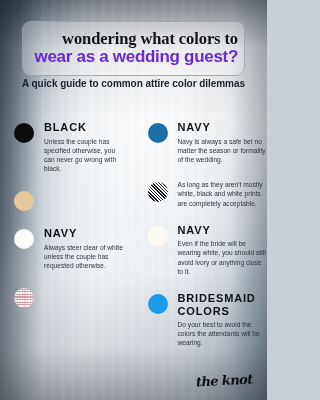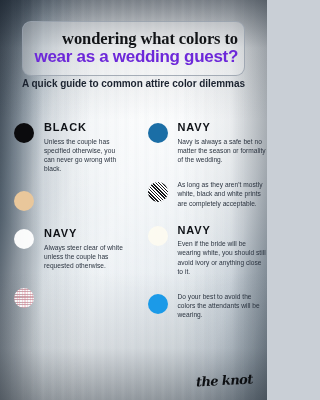--- a/index.html
+++ b/index.html
@@ -286,20 +286,21 @@
           <p class="entry-title">NAVY</p>
           <p class="entry-body">Even if the bride will be wearing white, you should still avoid ivory or anything close to it.</p>
         </div>
       </div>
 
       <div class="entry">
         <div class="swatch-wrap">
           <span class="swatch sw-bmaid"></span>
         </div>
         <div class="entry-text">
+          <p class="entry-title">BRIDESMAID COLORS</p>
           <p class="entry-body">Do your best to avoid the colors the attendants will be wearing.</p>
         </div>
       </div>
 
     </div>
 
   </div>
 
   <div class="logo">the knot</div>
 

